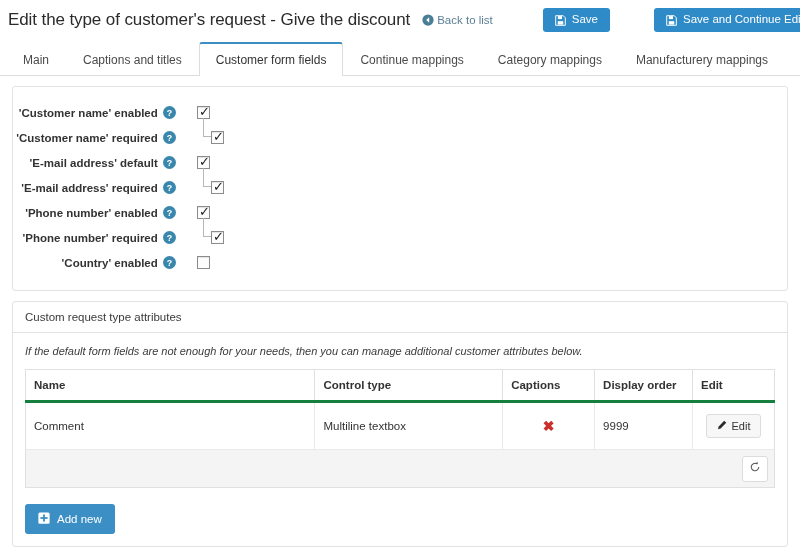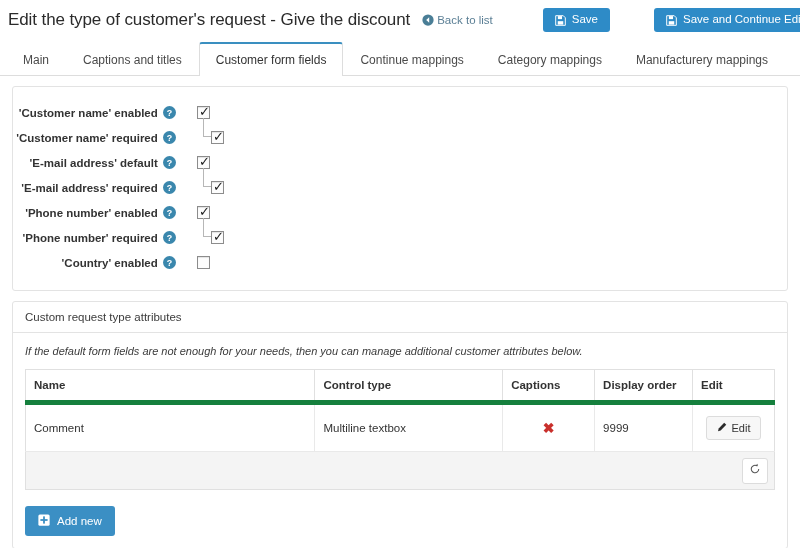--- a/index.html
+++ b/index.html
@@ -147,21 +147,21 @@
     width: 100%;
     border-collapse: collapse;
     border: 1px solid #e0e0e0;
     font-size: 11.5px;
   }
   table.grid th {
     font-weight: bold;
     text-align: left;
     padding: 9px 8px;
     border-right: 1px solid #e0e0e0;
-    border-bottom: 5px solid #15803d;
+    border-bottom: 3px solid #15803d;
     color: #333;
     background: #ffffff;
   }
   table.grid th:last-child { border-right: none; }
   table.grid td {
     padding: 11px 8px;
     border-right: 1px solid #e9e9e9;
     border-bottom: 1px solid #e9e9e9;
     color: #333;
     vertical-align: middle;

